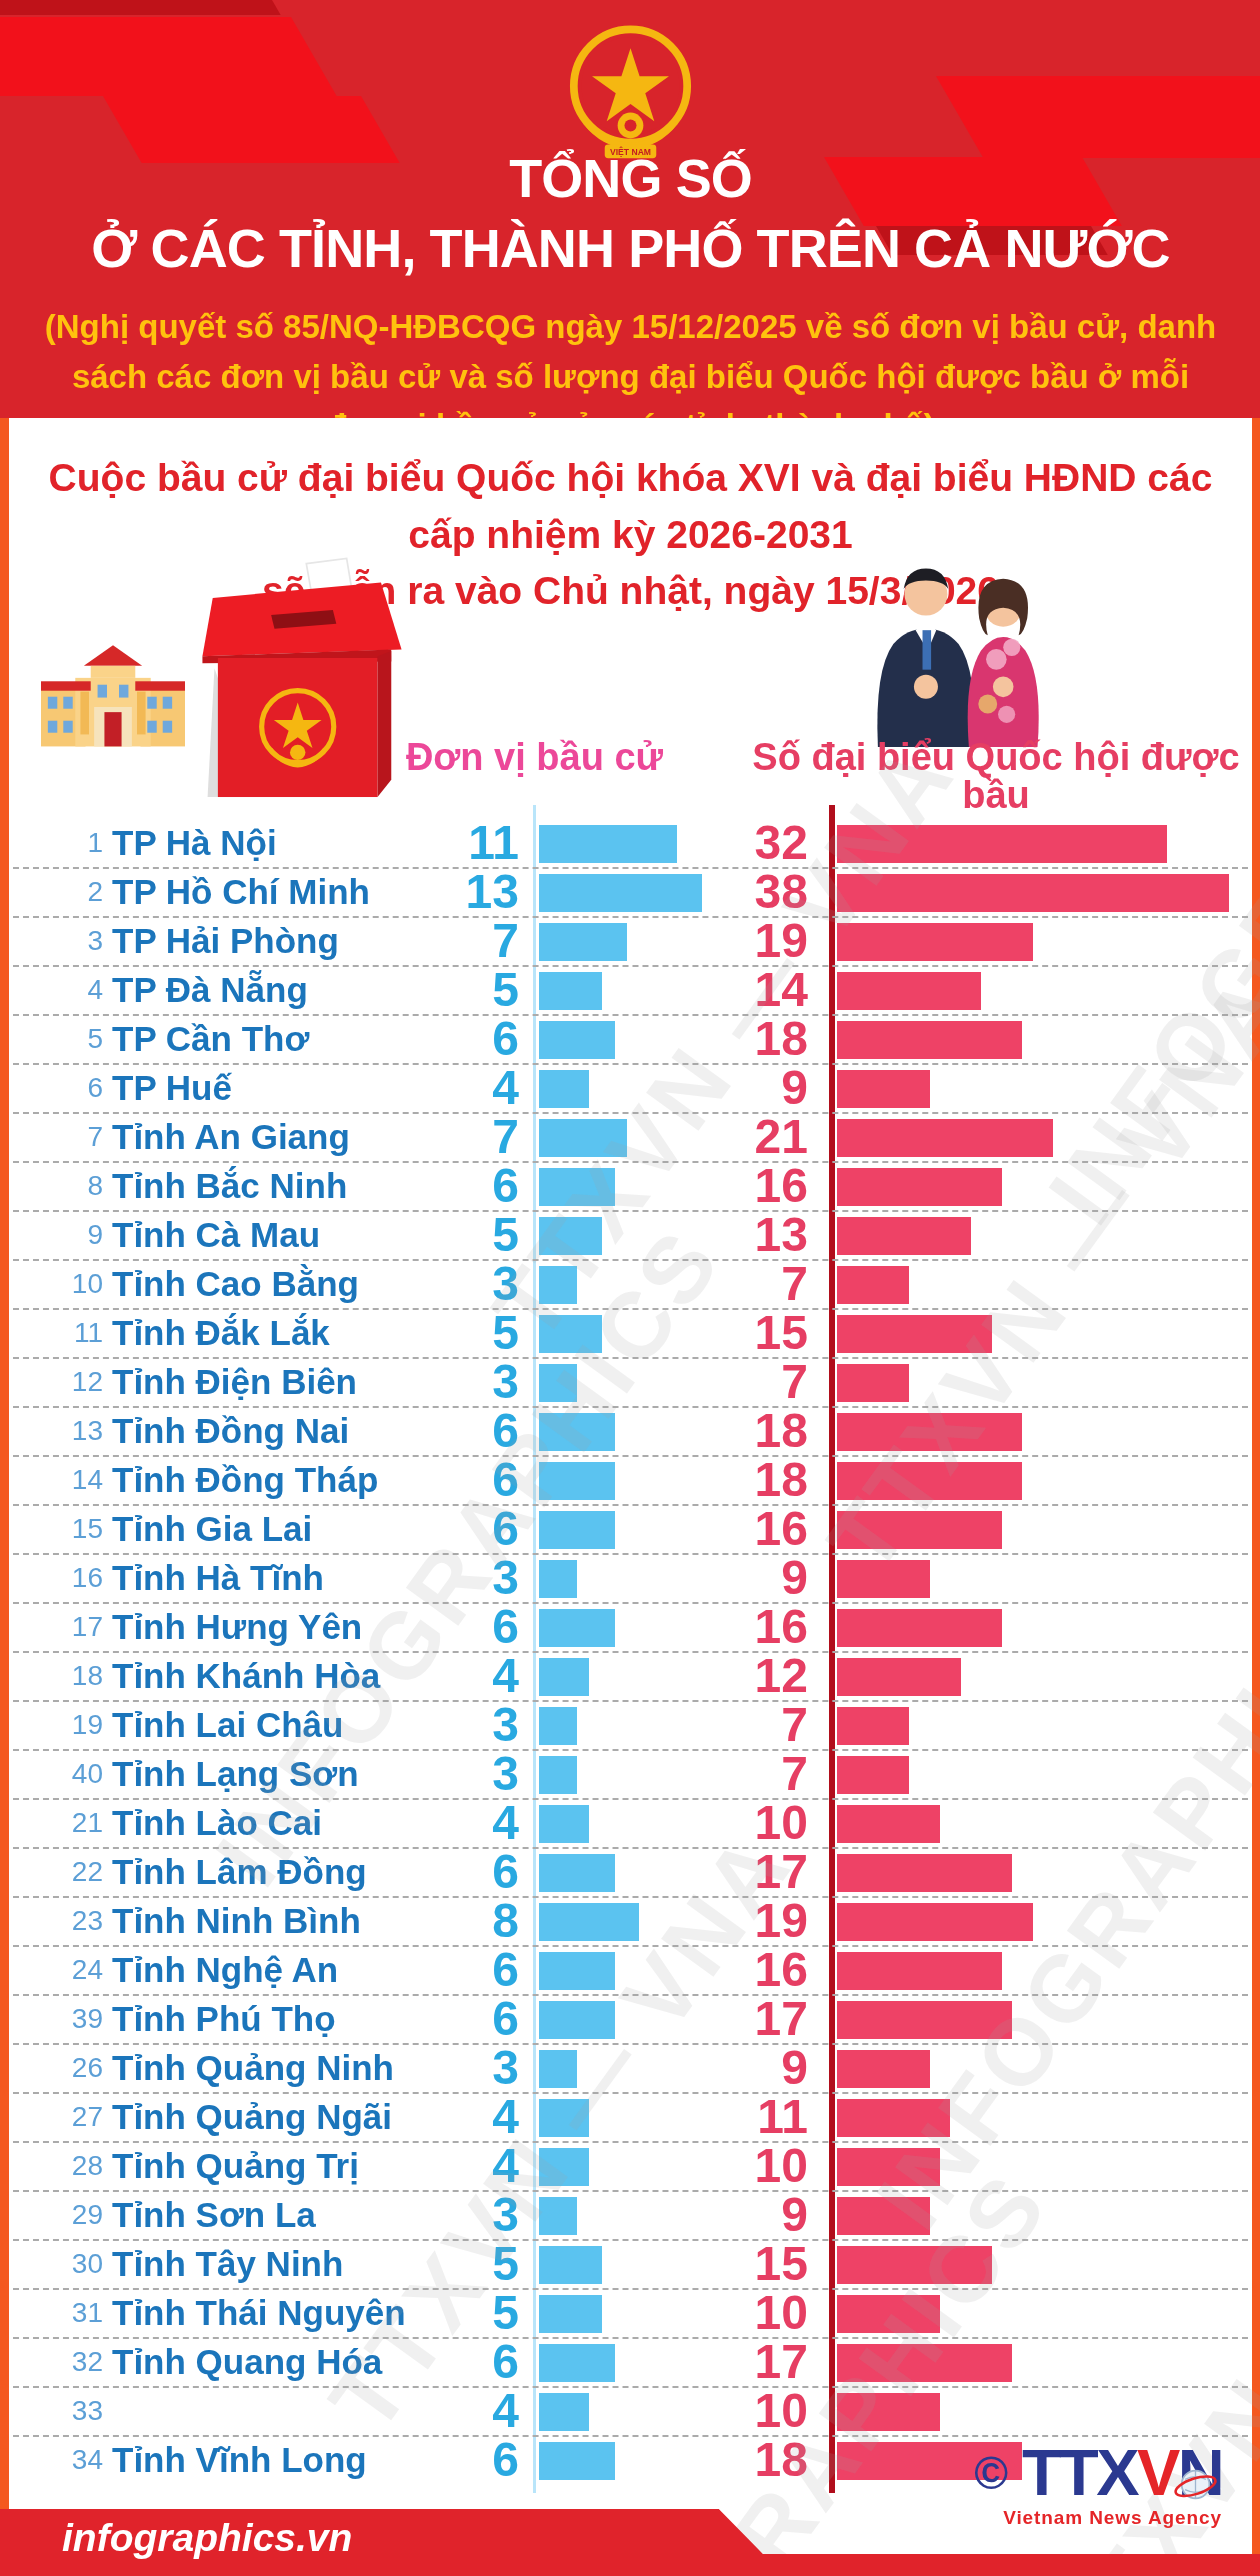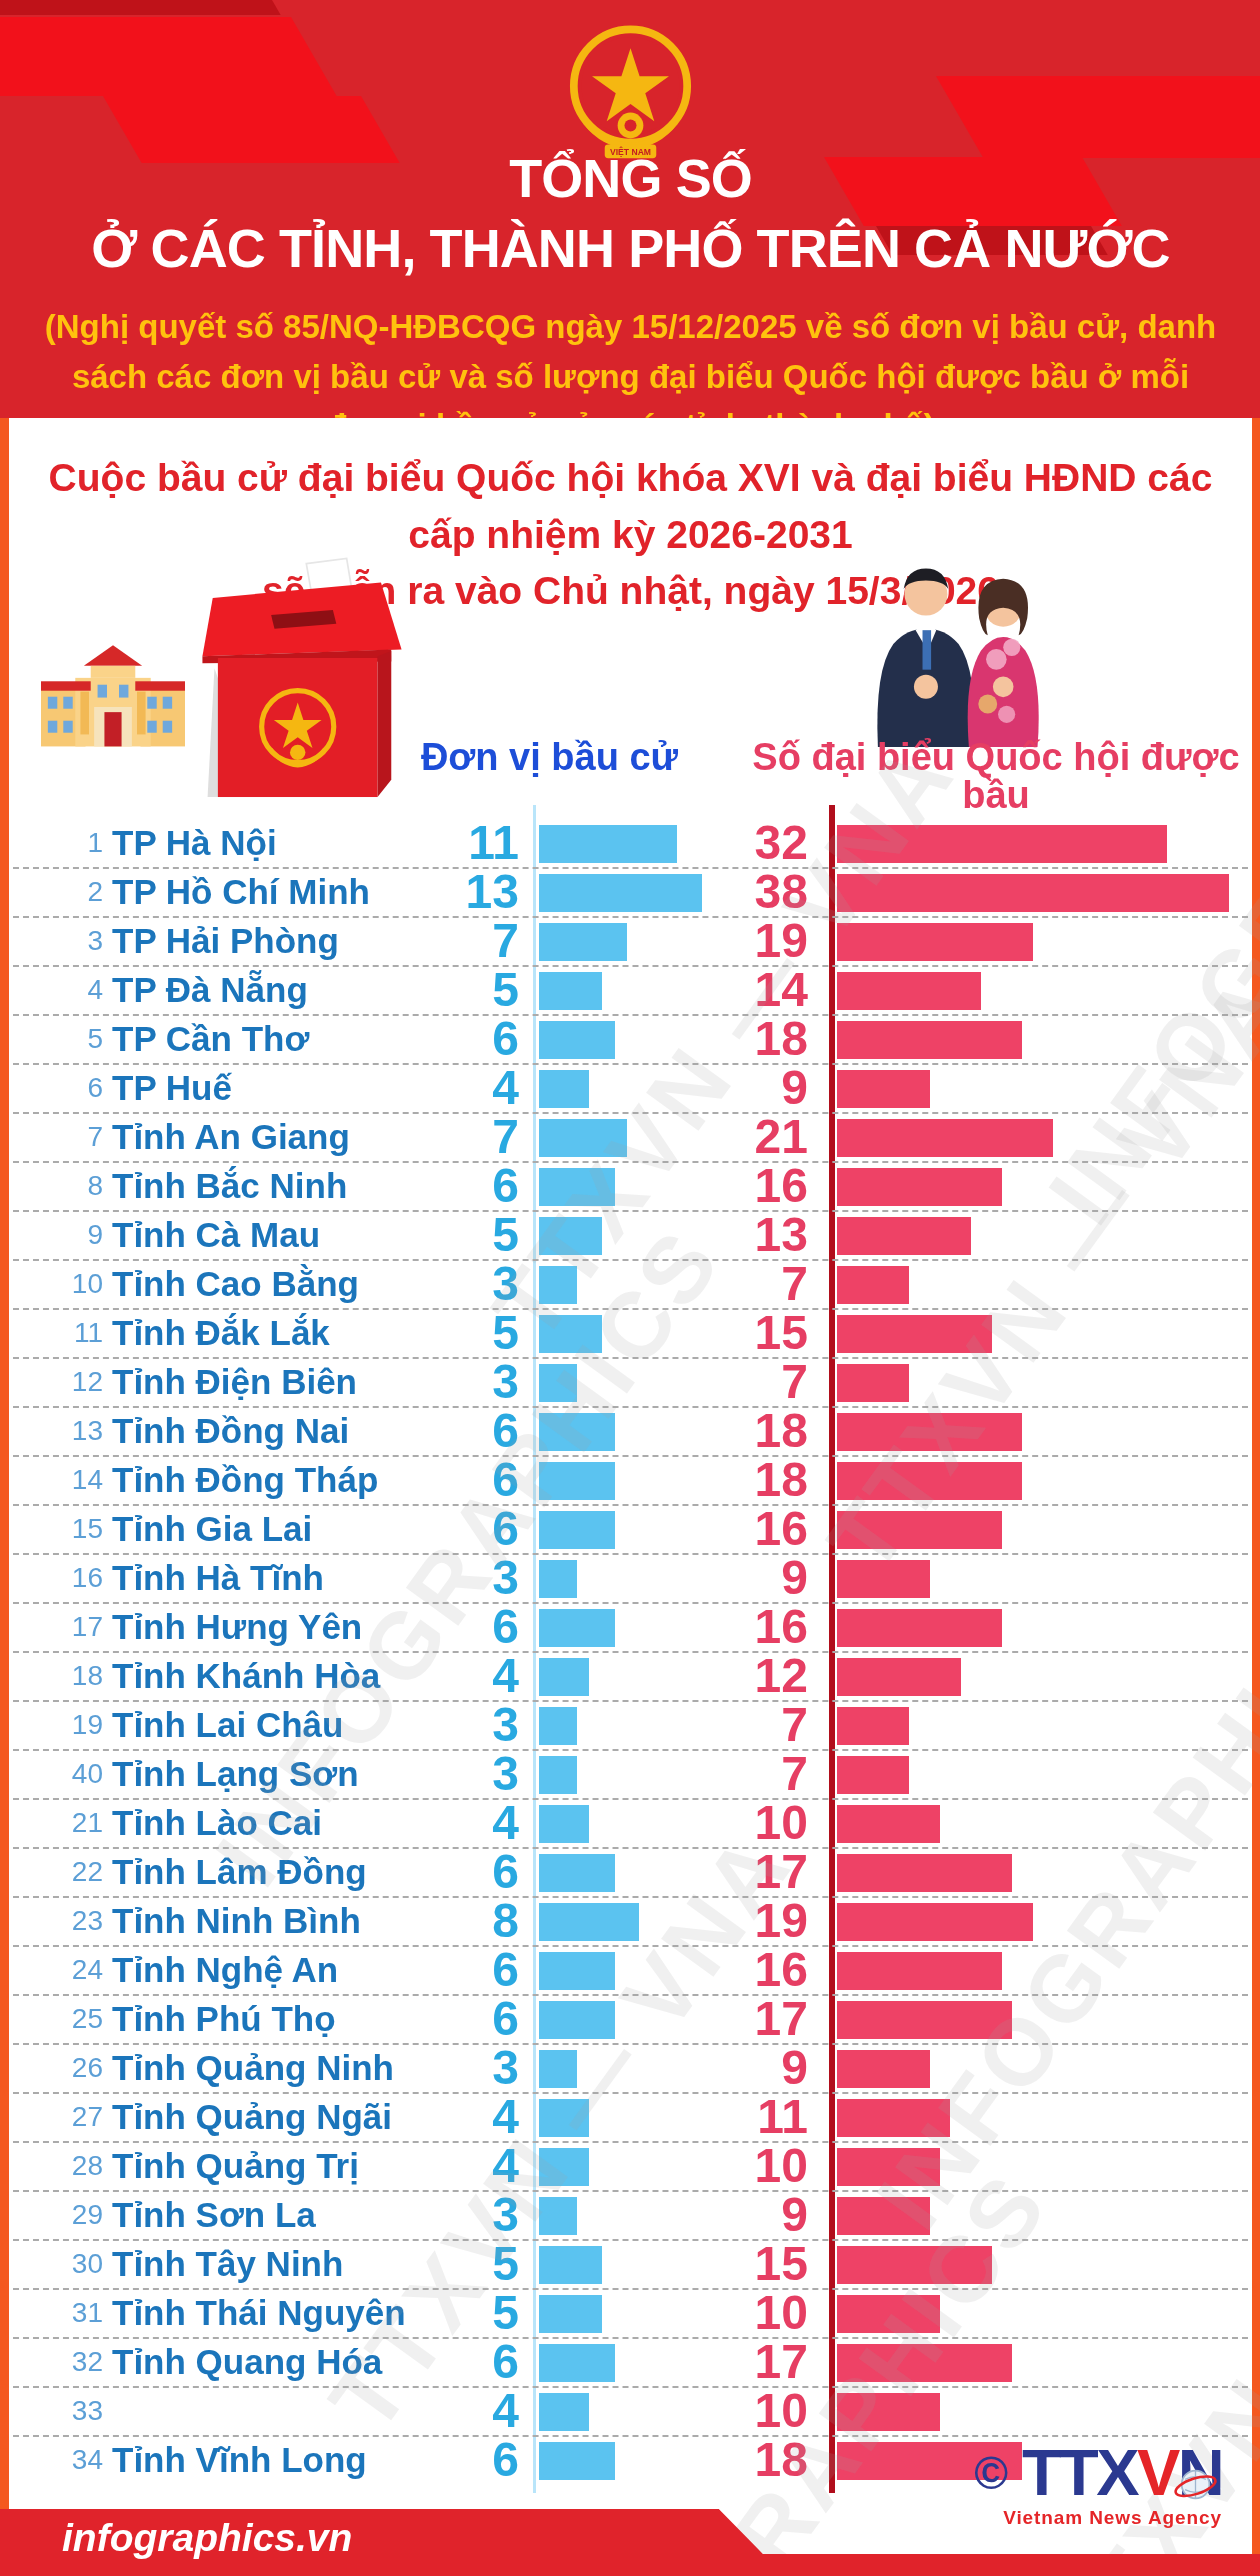--- a/index.html
+++ b/index.html
@@ -19,21 +19,21 @@
   .subtitle{position:absolute;left:38px;top:302px;width:1185px;text-align:center;color:#FFC20E;
             font-size:33px;font-weight:bold;line-height:1.5;}
   
   .white-box{position:absolute;left:0;top:418px;width:1261px;height:2158px;background:#fff;
              border-left:9.4px solid #F4581F;border-right:9.4px solid #F4581F;box-sizing:border-box;}
   .intro{position:absolute;left:38px;top:450px;width:1185px;text-align:center;color:#E1232A;
          font-size:39px;font-weight:bold;line-height:1.45;}
   .label-34{position:absolute;left:429px;top:629px;width:455px;color:#1C75BC;
             font-size:50px;font-weight:bold;letter-spacing:-0.9px;}
   .colhead{position:absolute;top:738px;font-size:38px;font-weight:bold;text-align:center;line-height:1;}
-  .colhead.blue{left:395px;width:309px;color:#1d4ed8;}
+  .colhead.blue{left:380px;width:309px;color:#ec4899;}
   .colhead.red{left:747px;width:498px;color:#E63E63;}
   
   .axis{position:absolute;top:805px;height:1688px;}
   .axis.blue{left:533px;width:3.4px;background:#B9E5FA;}
   .axis.red{left:829px;width:6px;background:#B10E1C;}
   .rows{position:absolute;left:13px;top:820px;width:1235px;}
   .row{position:relative;height:49px;border-bottom:2.6px dashed #ABABAB;box-sizing:border-box;}
   .row:last-child{border-bottom:none;}
   .row div{position:absolute;line-height:46px;white-space:nowrap;}
   .idx{left:34px;width:56px;text-align:right;font-size:28px;color:#5C9FD6;}
@@ -375,21 +375,21 @@
     <div class="row">
       <div class="idx">24</div>
       <div class="prov">Tỉnh Nghệ An</div>
       <div class="val blue">6</div>
       <div class="bar blue" style="width: 76px;"></div>
       <div class="val red">16</div>
       <div class="bar red" style="width: 165px;"></div>
     </div>
 
     <div class="row">
-      <div class="idx">25</div>
+      <div class="idx">39</div>
       <div class="prov">Tỉnh Phú Thọ</div>
       <div class="val blue">6</div>
       <div class="bar blue" style="width: 76px;"></div>
       <div class="val red">17</div>
       <div class="bar red" style="width: 175px;"></div>
     </div>
 
     <div class="row">
       <div class="idx">26</div>
       <div class="prov">Tỉnh Quảng Ninh</div>

